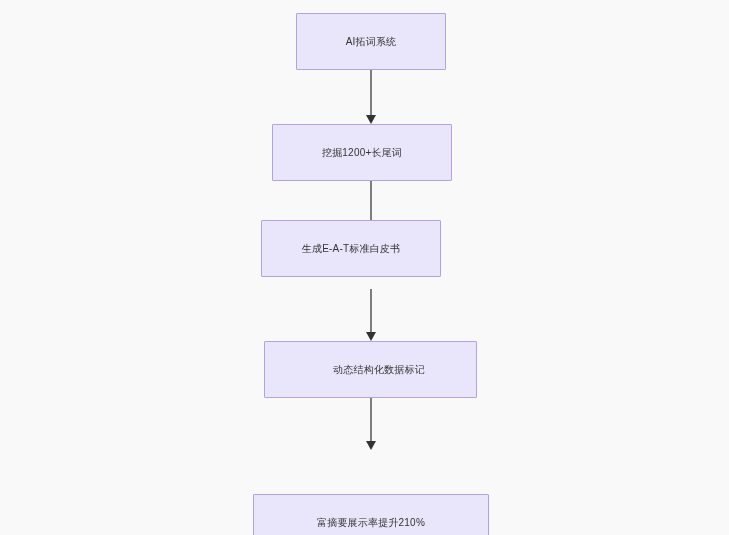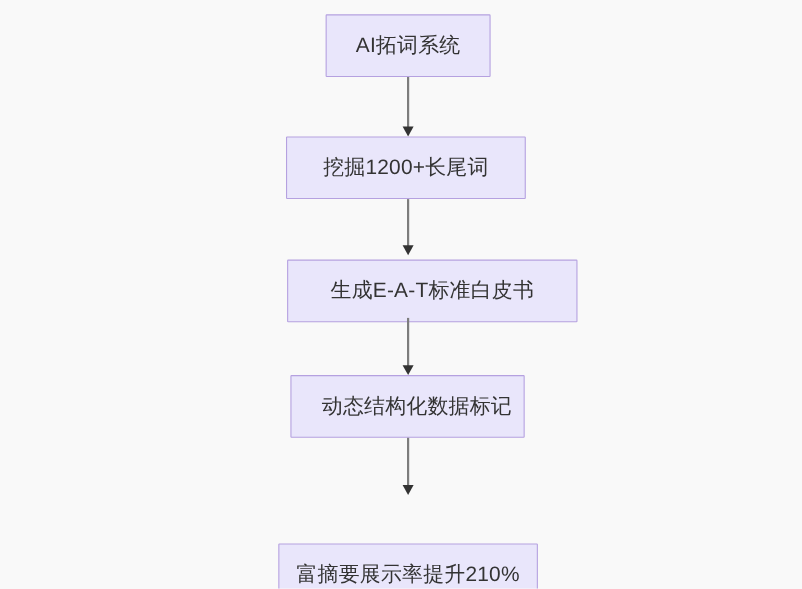--- a/index.html
+++ b/index.html
@@ -26,21 +26,21 @@
     background: #e9e6fb;
     border: 1.6px solid #b5a1e0;
     border-radius: 1px;
     display: flex;
     align-items: center;
     justify-content: center;
     height: 57px;
   }
 
   .node-label {
-    font-size: 19px;
+    font-size: 10px;
     line-height: 1;
     color: #333333;
     white-space: nowrap;
     letter-spacing: 0.2px;
   }
 
   .edge {
     position: absolute;
     width: 12px;
     display: flex;
@@ -58,22 +58,22 @@
     width: 0;
     height: 0;
     border-left: 5.5px solid transparent;
     border-right: 5.5px solid transparent;
     border-top: 9px solid #333333;
     margin-top: -1px;
   }
 
   
   #node-1 { left: 296px; top: 13px;  width: 150px; }
-  #node-2 { left: 260px; top: 124px; width: 218px; }
-  #node-3 { left: 261px; top: 236px; width: 264px; }
+  #node-2 { left: 272px; top: 124px; width: 180px; }
+  #node-3 { left: 261px; top: 220px; width: 180px; }
   #node-4 { left: 264px; top: 341px; width: 213px; padding-left: 17px; }
   #node-5 { left: 253px; top: 450px; width: 236px; margin-top: 44px; }
 
   
   #edge-1 { left: 365px; top: 70px;  height: 54px; }
   #edge-2 { left: 365px; top: 181px; height: 51px; }
   #edge-3 { left: 365px; top: 289px; height: 52px; }
   #edge-4 { left: 365px; top: 398px; height: 52px; }
 </style>
 </head>

